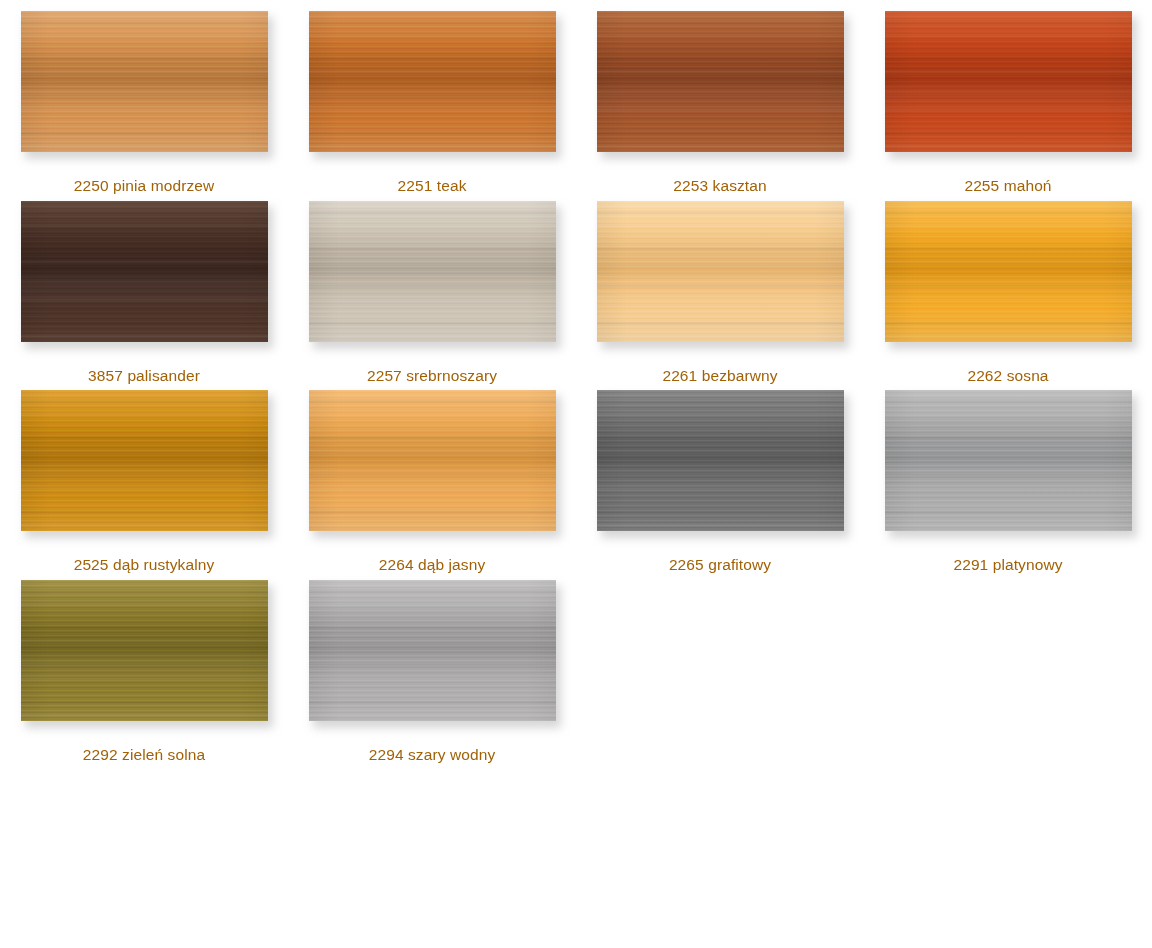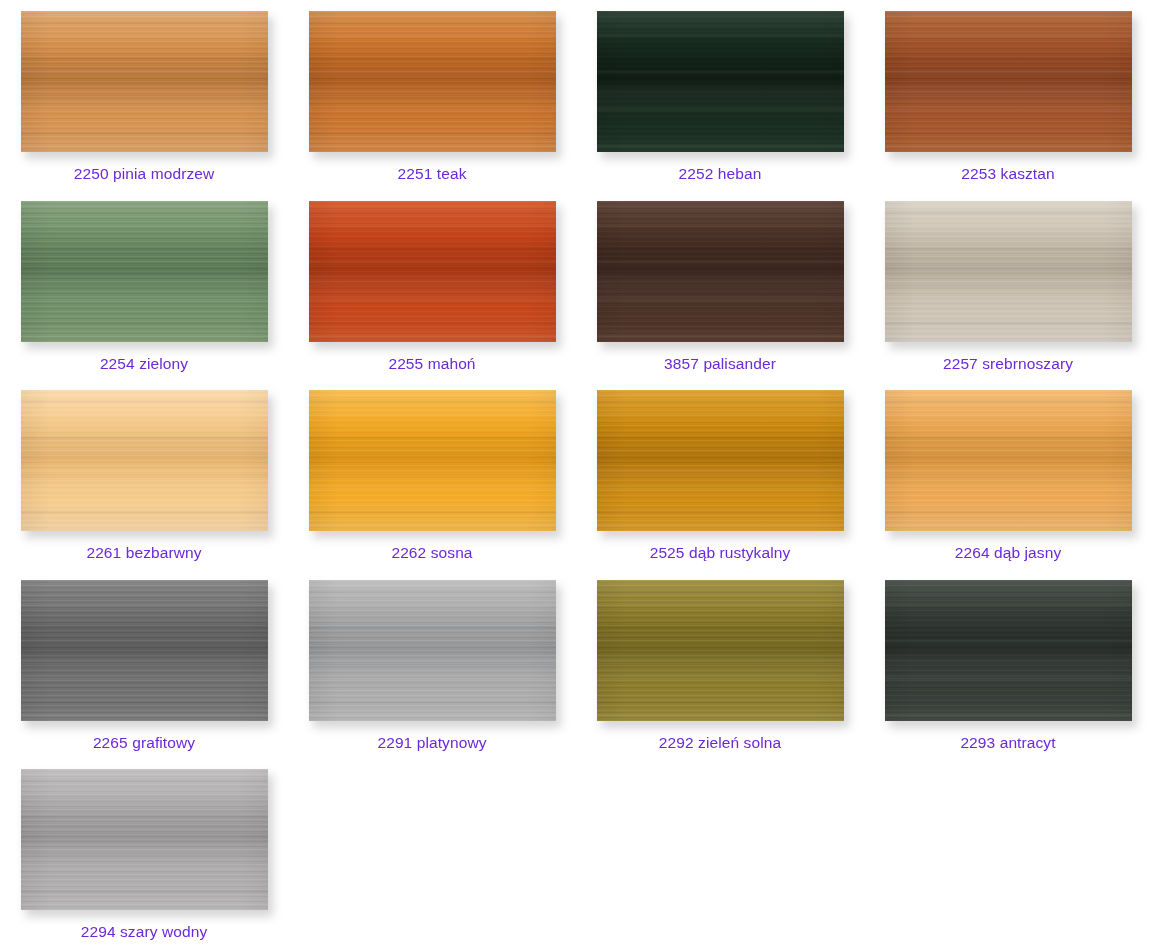--- a/index.html
+++ b/index.html
@@ -106,24 +106,24 @@
         rgba(0,0,0,0.00) 78%,
         rgba(0,0,0,0.05) 100%),
       linear-gradient(to right,
         rgba(0,0,0,0.05) 0%,
         rgba(0,0,0,0.00) 12%,
         rgba(0,0,0,0.00) 88%,
         rgba(0,0,0,0.035) 100%);
   }
 
   .chip-label {
-    margin-top: 13px;
+    margin-top: 25px;
     font-size: 15.5px;
     line-height: 18px;
-    color: #6d28d9;
+    color: #a16207;
     text-align: left;
     white-space: nowrap;
     letter-spacing: 0.1px;
   }
 </style>
 </head>
 <body>
 
 <main id="swatch-grid">
     <div class="swatch-cell">
@@ -141,50 +141,30 @@
         <div class="chip" style="background-image: linear-gradient(rgb(215, 138, 71) 0%, rgb(201, 114, 44) 26%, rgb(178, 95, 32) 50%, rgb(201, 114, 44) 72%, rgb(215, 138, 71) 100%); background-color: rgb(201, 114, 44);">
           <div class="grain-shade"></div>
           <div class="grain-band"></div>
           <div class="grain-fine"></div>
         </div>
       </div>
       <div class="chip-label">2251 teak</div>
     </div>
     <div class="swatch-cell">
       <div class="chip-wrap">
-        <div class="chip" style="background-image: linear-gradient(rgb(36, 57, 44) 0%, rgb(22, 40, 29) 26%, rgb(13, 27, 19) 50%, rgb(22, 40, 29) 72%, rgb(36, 57, 44) 100%); background-color: rgb(22, 40, 29);">
-          <div class="grain-shade"></div>
-          <div class="grain-band"></div>
-          <div class="grain-fine"></div>
-        </div>
-      </div>
-      <div class="chip-label">2252 heban</div>
-    </div>
-    <div class="swatch-cell">
-      <div class="chip-wrap">
         <div class="chip" style="background-image: linear-gradient(rgb(179, 102, 55) 0%, rgb(160, 82, 42) 26%, rgb(138, 67, 34) 50%, rgb(160, 82, 42) 72%, rgb(179, 102, 55) 100%); background-color: rgb(160, 82, 42);">
           <div class="grain-shade"></div>
           <div class="grain-band"></div>
           <div class="grain-fine"></div>
         </div>
       </div>
       <div class="chip-label">2253 kasztan</div>
     </div>
     <div class="swatch-cell">
       <div class="chip-wrap">
-        <div class="chip" style="background-image: linear-gradient(rgb(130, 160, 121) 0%, rgb(111, 143, 104) 26%, rgb(93, 124, 87) 50%, rgb(111, 143, 104) 72%, rgb(130, 160, 121) 100%); background-color: rgb(111, 143, 104);">
-          <div class="grain-shade"></div>
-          <div class="grain-band"></div>
-          <div class="grain-fine"></div>
-        </div>
-      </div>
-      <div class="chip-label">2254 zielony</div>
-    </div>
-    <div class="swatch-cell">
-      <div class="chip-wrap">
         <div class="chip" style="background-image: linear-gradient(rgb(211, 87, 41) 0%, rgb(195, 68, 26) 26%, rgb(171, 55, 19) 50%, rgb(195, 68, 26) 72%, rgb(211, 87, 41) 100%); background-color: rgb(195, 68, 26);">
           <div class="grain-shade"></div>
           <div class="grain-band"></div>
           <div class="grain-fine"></div>
         </div>
       </div>
       <div class="chip-label">2255 mahoń</div>
     </div>
     <div class="swatch-cell">
       <div class="chip-wrap">
@@ -271,30 +251,20 @@
         <div class="chip" style="background-image: linear-gradient(rgb(156, 140, 61) 0%, rgb(138, 122, 44) 26%, rgb(119, 105, 34) 50%, rgb(138, 122, 44) 72%, rgb(156, 140, 61) 100%); background-color: rgb(138, 122, 44);">
           <div class="grain-shade"></div>
           <div class="grain-band"></div>
           <div class="grain-fine"></div>
         </div>
       </div>
       <div class="chip-label">2292 zieleń solna</div>
     </div>
     <div class="swatch-cell">
       <div class="chip-wrap">
-        <div class="chip" style="background-image: linear-gradient(rgb(68, 75, 69) 0%, rgb(52, 58, 53) 26%, rgb(39, 44, 40) 50%, rgb(52, 58, 53) 72%, rgb(68, 75, 69) 100%); background-color: rgb(52, 58, 53);">
-          <div class="grain-shade"></div>
-          <div class="grain-band"></div>
-          <div class="grain-fine"></div>
-        </div>
-      </div>
-      <div class="chip-label">2293 antracyt</div>
-    </div>
-    <div class="swatch-cell">
-      <div class="chip-wrap">
         <div class="chip" style="background-image: linear-gradient(rgb(191, 189, 190) 0%, rgb(172, 170, 171) 26%, rgb(156, 154, 155) 50%, rgb(172, 170, 171) 72%, rgb(191, 189, 190) 100%); background-color: rgb(172, 170, 171);">
           <div class="grain-shade"></div>
           <div class="grain-band"></div>
           <div class="grain-fine"></div>
         </div>
       </div>
       <div class="chip-label">2294 szary wodny</div>
     </div>
   </main>
 

